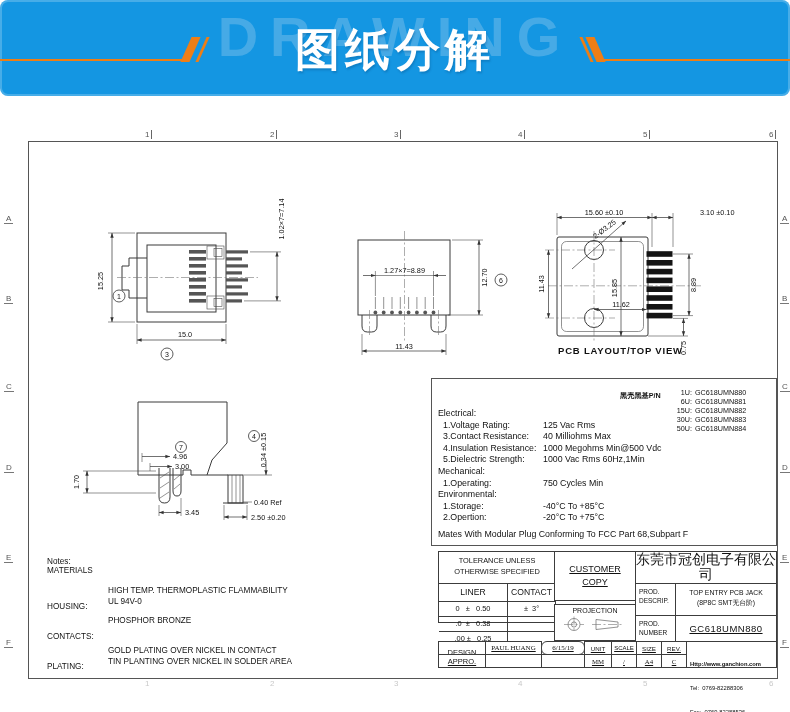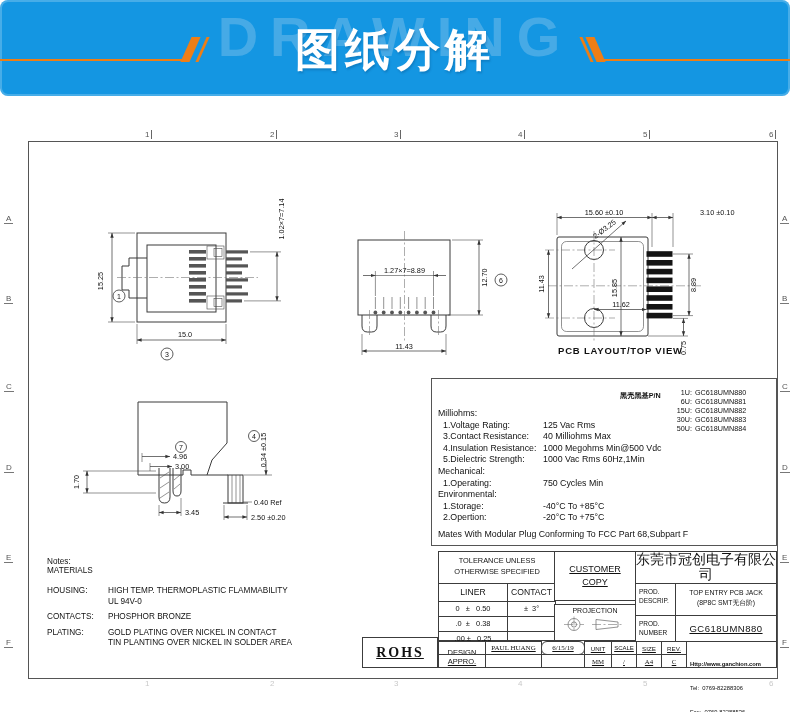--- a/index.html
+++ b/index.html
@@ -47,21 +47,21 @@
   .sl{height:11.6px;line-height:11.6px;white-space:nowrap;}
   .sl .lbl{display:inline-block;width:105px;}
   .sl.ind .lbl{padding-left:5px;width:100px;}
   .specfooter{position:absolute;left:438px;top:529px;font-size:8.8px;color:#111;white-space:nowrap;}
 
   
   .notes{position:absolute;left:47px;top:557px;font-size:8.2px;color:#111;width:330px;}
   .notes .ntitle{}
   .notes .nmat{margin-bottom:11px;}
   .nrow{display:flex;margin-bottom:5px;}
-  .nrow .nkey{width:61px;flex:none;}
+  .nrow .nkey{width:61px;flex:none;margin-top:16px;}
   .nrow .nval div{line-height:10.5px;}
 
   
   .tb{position:absolute;border:1px solid #3c3c3c;box-sizing:border-box;background:#fff;color:#111;}
   .ctr{display:flex;align-items:center;justify-content:center;text-align:center;text-decoration:underline;}
   .tol-h{height:28px;border-bottom:1px solid #3c3c3c;font-size:7.4px;line-height:11px;padding-top:3px;text-align:center;}
   .tol-c{height:17px;border-bottom:1px solid #3c3c3c;display:flex;font-size:8.6px;}
   .tol-c div{line-height:16px;text-align:center;}
   .tol-r{height:14px;border-bottom:1px solid #3c3c3c;display:flex;font-size:7.4px;}
   .tol-r:last-child{border-bottom:none;}
@@ -351,21 +351,21 @@
           <span>GC618UMN883</span>
         </div>
       <div class="pnrow">
           <span class="u">50U:</span>
           <span>GC618UMN884</span>
         </div>
     </div>
   </div>
 
   <div class="specs">
-    <div class="sl"><span class="lbl">Milliohms:</span><span></span></div>
+    <div class="sl"><span class="lbl">Electrical:</span><span></span></div>
     <div class="sl ind"><span class="lbl">1.Voltage Rating:</span><span>125 Vac Rms</span></div>
     <div class="sl ind"><span class="lbl">3.Contact Resistance:</span><span>40 Milliohms Max</span></div>
     <div class="sl ind"><span class="lbl">4.Insulation Resistance:</span><span>1000 Megohms Min@500 Vdc</span></div>
     <div class="sl ind"><span class="lbl">5.Dielectric Strength:</span><span>1000 Vac Rms 60Hz,1Min</span></div>
     <div class="sl"><span class="lbl">Mechanical:</span><span></span></div>
     <div class="sl ind"><span class="lbl">1.Operating:</span><span>750 Cycles Min</span></div>
     <div class="sl"><span class="lbl">Environmental:</span><span></span></div>
     <div class="sl ind"><span class="lbl">1.Storage:</span><span>-40°C To +85°C</span></div>
     <div class="sl ind"><span class="lbl">2.Opertion:</span><span>-20°C To +75°C</span></div>
   </div>
@@ -389,21 +389,21 @@
     </div>
     <div class="nrow">
       <span class="nkey">PLATING:</span>
       <span class="nval">
           <div>GOLD PLATING OVER NICKEL IN CONTACT</div>
           <div>TIN PLANTING OVER NICKEL IN SOLDER AREA</div>
         </span>
     </div>
   </div>
 
-  <div class="tb" style="left:438px;top:551px;width:118px;height:90px;">
+  <div class="tb" style="left:438px;top:551px;width:118px;height:72px;">
     <div class="tol-h">
       <div>TOLERANCE UNLESS</div>
       <div>OTHERWISE SPECIFIED</div>
     </div>
     <div class="tol-c">
       <div class="c1">LINER</div>
       <div class="c2">CONTACT</div>
     </div>
     <div class="tol-r">
       <div class="c1">0   ±   0.50</div>
@@ -452,21 +452,20 @@
   </div>
 
   <div class="tb" style="left:635px;top:615px;width:142px;height:27px;display:flex;">
     <div style="width:36px;border-right:1px solid #3c3c3c;font-size:6.5px;padding:3px 0 0 3px;line-height:9px;">
       <div>PROD.</div>
       <div>NUMBER</div>
     </div>
     <div class="ctr" style="flex:1;font-size:9.5px;letter-spacing:.5px;">GC618UMN880</div>
   </div>
 
-  <div class="tb ctr serif" style="left:362px;top:637px;width:76px;height:31px;font-size:14px;font-weight:bold;letter-spacing:2px;">ROHS</div>
 
   <div class="tb ctr" style="left:438px;top:641px;width:48px;height:22px;font-size:7.5px;">DESIGN</div>
   <div class="tb ctr" style="left:438px;top:654px;width:48px;height:14px;font-size:7.5px;">APPRO.</div>
   <div class="tb ctr serif" style="left:485px;top:641px;width:57px;height:14px;font-size:7px;">PAUL HUANG</div>
   <div class="tb" style="left:485px;top:654px;width:57px;height:14px;"></div>
   <div class="tb ctr serif" style="left:541px;top:641px;width:44px;height:14px;font-size:7px;border-radius:6px;">6/15/19</div>
   <div class="tb" style="left:541px;top:654px;width:44px;height:14px;"></div>
   <div class="tb ctr" style="left:584px;top:641px;width:28px;height:14px;font-size:6.2px;">UNIT</div>
   <div class="tb ctr serif" style="left:584px;top:654px;width:28px;height:14px;font-size:6.8px;">MM</div>
   <div class="tb ctr" style="left:611px;top:641px;width:26px;height:14px;font-size:6px;">SCALE</div>

